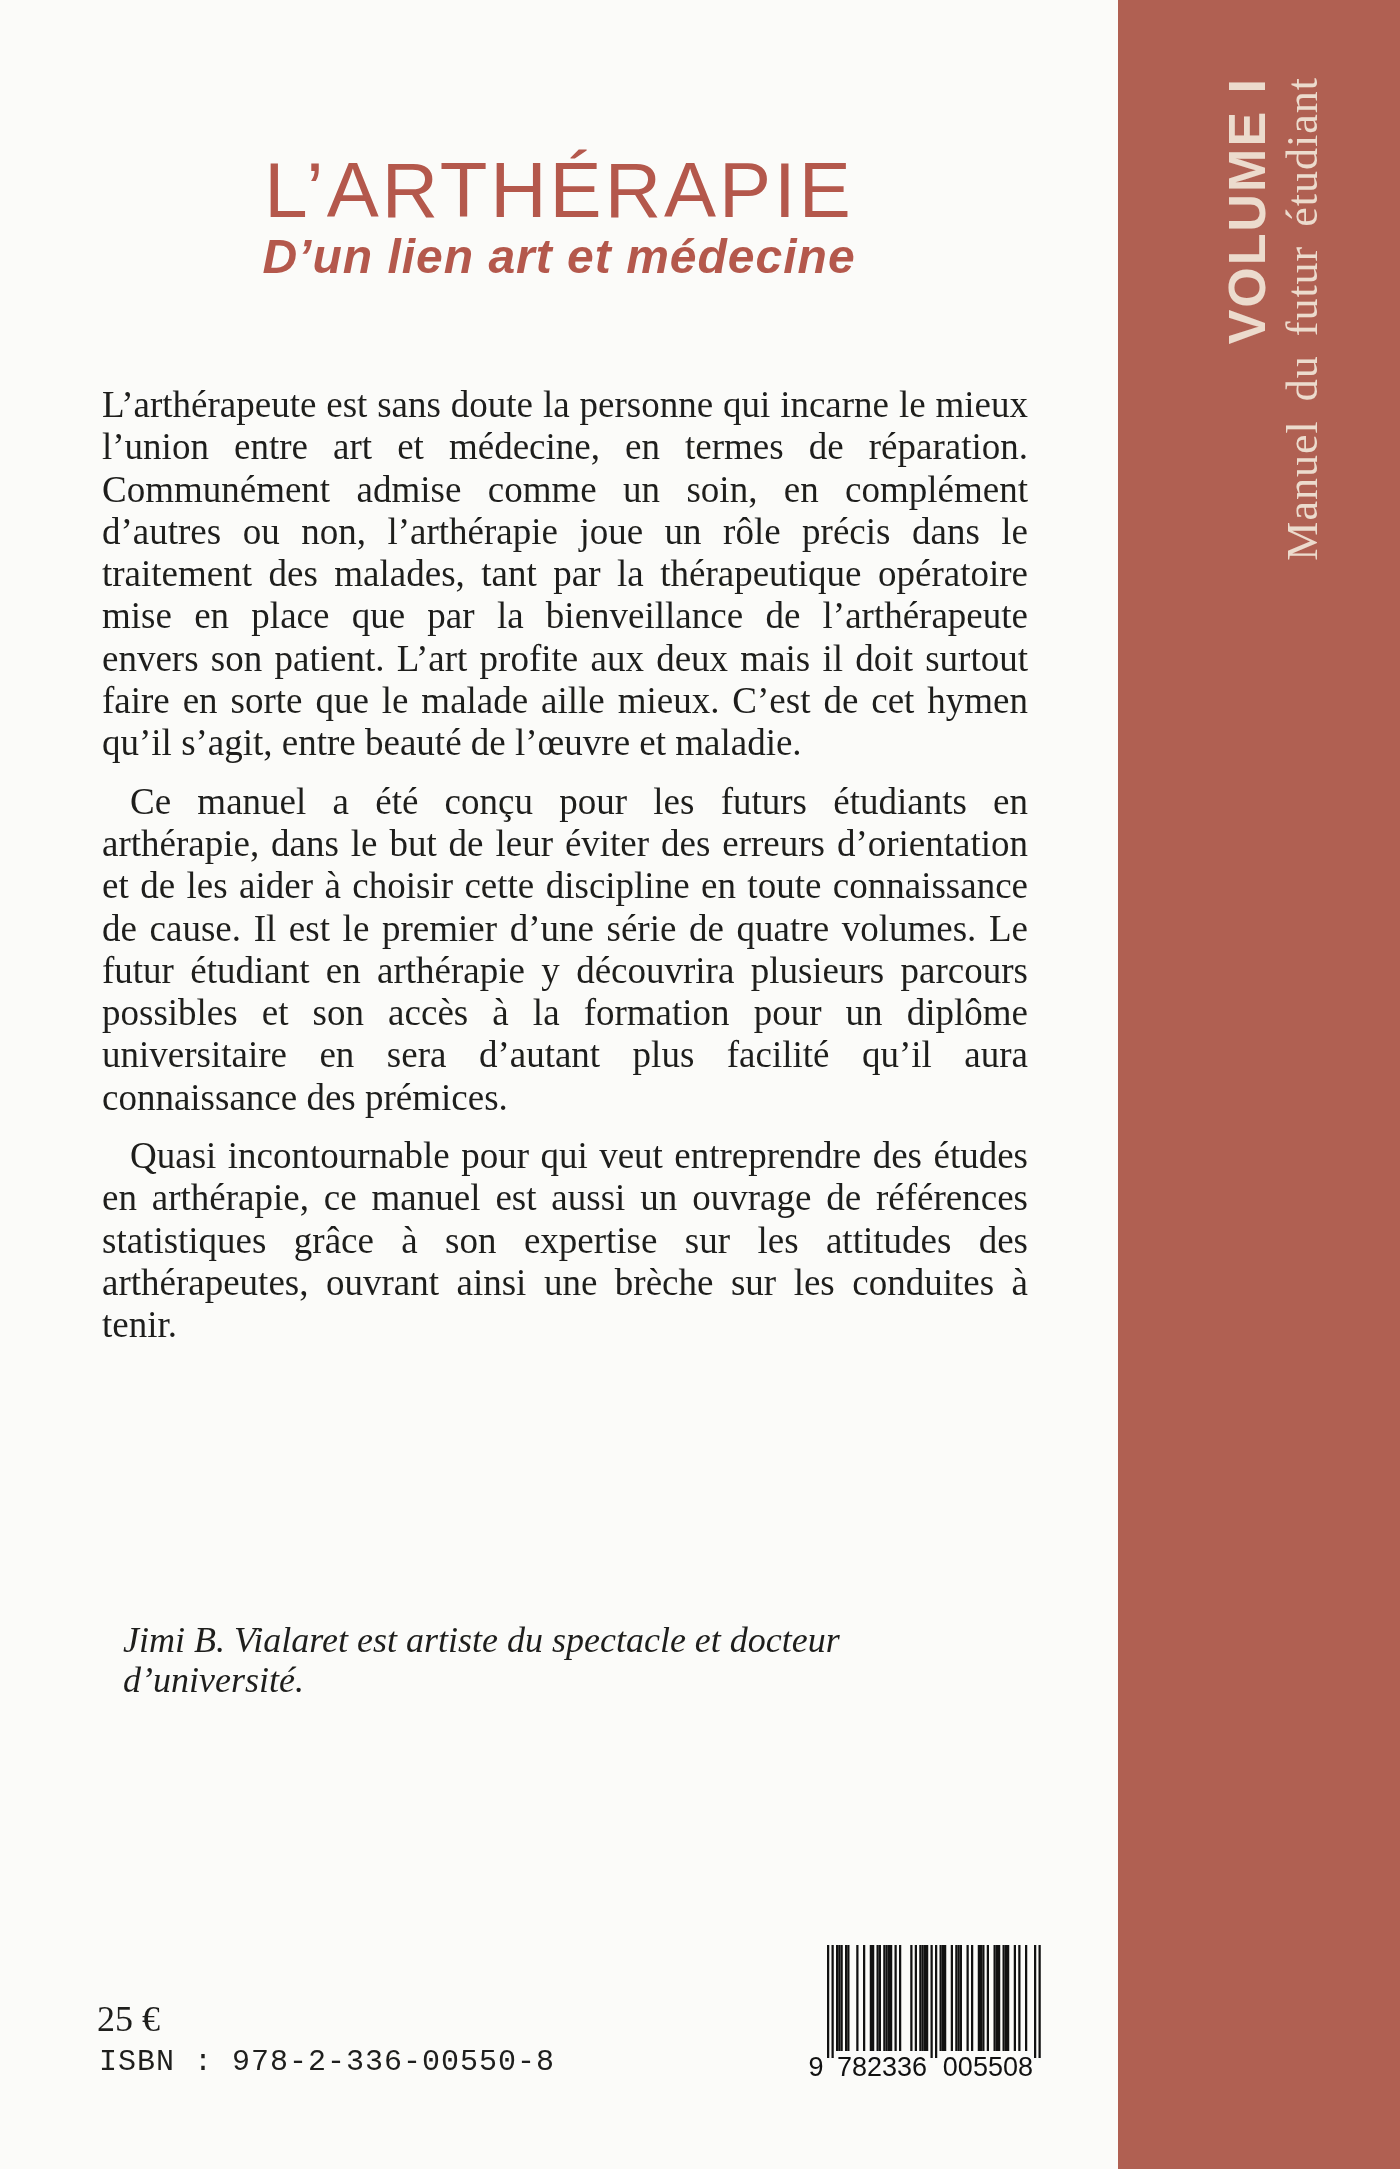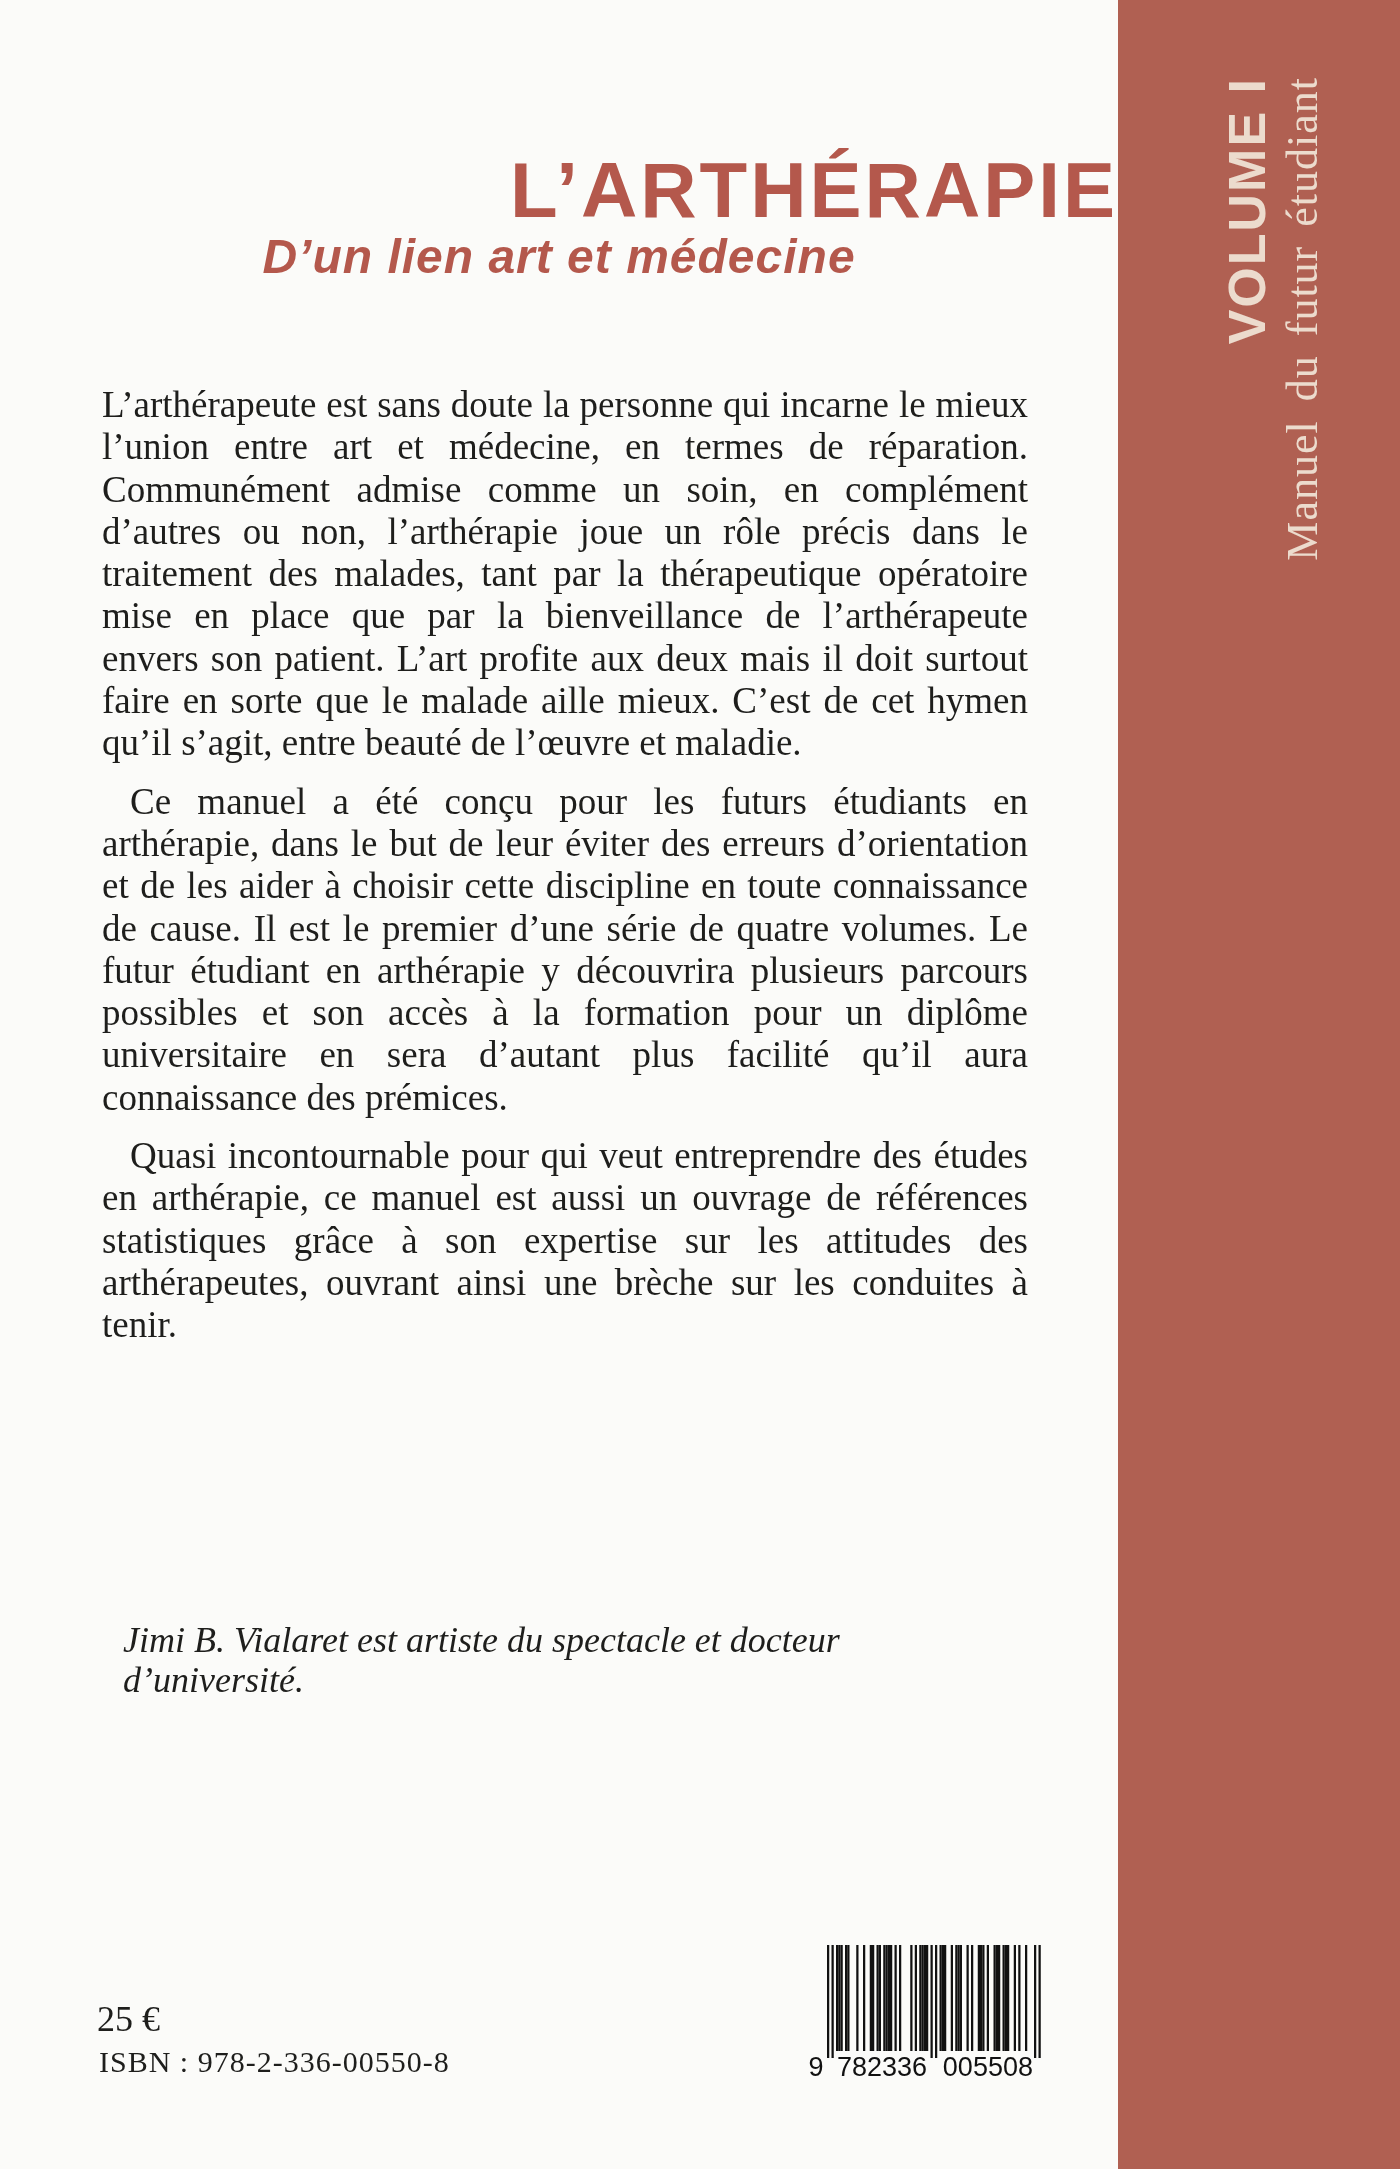--- a/index.html
+++ b/index.html
@@ -11,23 +11,23 @@
   }
   html,body{margin:0;padding:0;}
   body{
     width:1400px;height:2169px;position:relative;overflow:hidden;
     background:var(--paper);
     font-family:"Liberation Serif", serif;
     color:var(--ink);
   }
   .title{
     position:absolute;left:0;top:99px;width:1118px;
-    text-align:right;
+    text-align:center;
     font-family:"Liberation Sans", sans-serif;
-    font-weight:700;font-size:78px;line-height:78px;
+    font-weight:400;font-size:78px;line-height:78px;
     letter-spacing:3px;color:var(--accent);
     white-space:nowrap;
   }
   .subtitle{
     position:absolute;left:0;top:192px;width:1118px;
     text-align:center;
     font-family:"Liberation Sans", sans-serif;
     font-weight:700;font-size:48px;line-height:50px;
     letter-spacing:1px;color:var(--accent);
     white-space:nowrap;
@@ -43,21 +43,21 @@
   .author-note{
     position:absolute;left:123px;top:1584px;width:900px;
     font-style:italic;font-size:36px;line-height:40px;
   }
   .price{
     position:absolute;left:97px;top:2000px;
     font-size:36px;line-height:38px;
   }
   .isbn{
     position:absolute;left:99px;top:2044px;
-    font-family:Liberation Serif, serif;
+    font-family:Liberation Mono, monospace;
     font-size:30px;line-height:36px;letter-spacing:1px;text-align:right;
   }
   .barcode{
     position:absolute;left:808px;top:1945px;width:236px;height:136px;
   }
   .barcode svg{display:block;}
   .sidebar{
     position:absolute;left:1118px;top:0;width:282px;height:2169px;
     background:var(--sidebar);
   }

